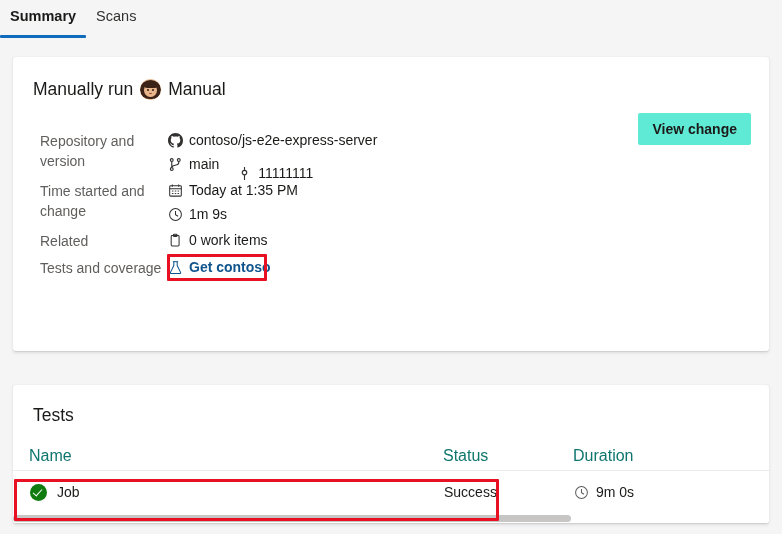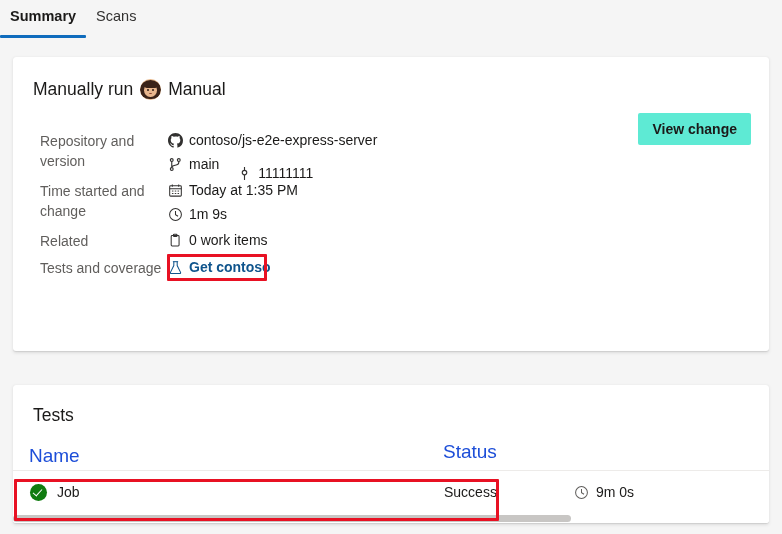--- a/index.html
+++ b/index.html
@@ -220,26 +220,27 @@
     font-size: 17.5px;
     color: #1b1a19;
   }
   .jobs-table {
     position: absolute;
     left: 0; top: 56px;
     width: 756px;
   }
   .jobs-head {
     display: flex;
+    align-items: center;
     height: 30px;
     padding: 0 16px;
     box-sizing: border-box;
     border-bottom: 1px solid #edebe9;
-    font-size: 19px;
-    color: #1d4ed8;
+    font-size: 16px;
+    color: #0f766e;
   }
   .jobs-row {
     display: flex;
     align-items: center;
     height: 42px;
     padding: 0 17px;
     box-sizing: border-box;
     font-size: 14px;
     color: #1b1a19;
     background: #fff;
@@ -409,20 +410,21 @@
 
 <div class="redbox" id="redbox-published"></div>
 
 <div class="card" id="jobs-card">
   <div class="jobs-title">Tests</div>
 
   <div class="jobs-table">
     <div class="jobs-head">
       <div class="col-name">Name</div>
       <div class="col-status">Status</div>
+      <div class="col-duration">Duration</div>
     </div>
 
     <div class="jobs-row">
       <div class="col-name">
         <span class="success-badge"></span>
         <span>Job</span>
       </div>
       <div class="col-status">Success</div>
       <div class="col-duration">
         <span class="ico dur-ico">

